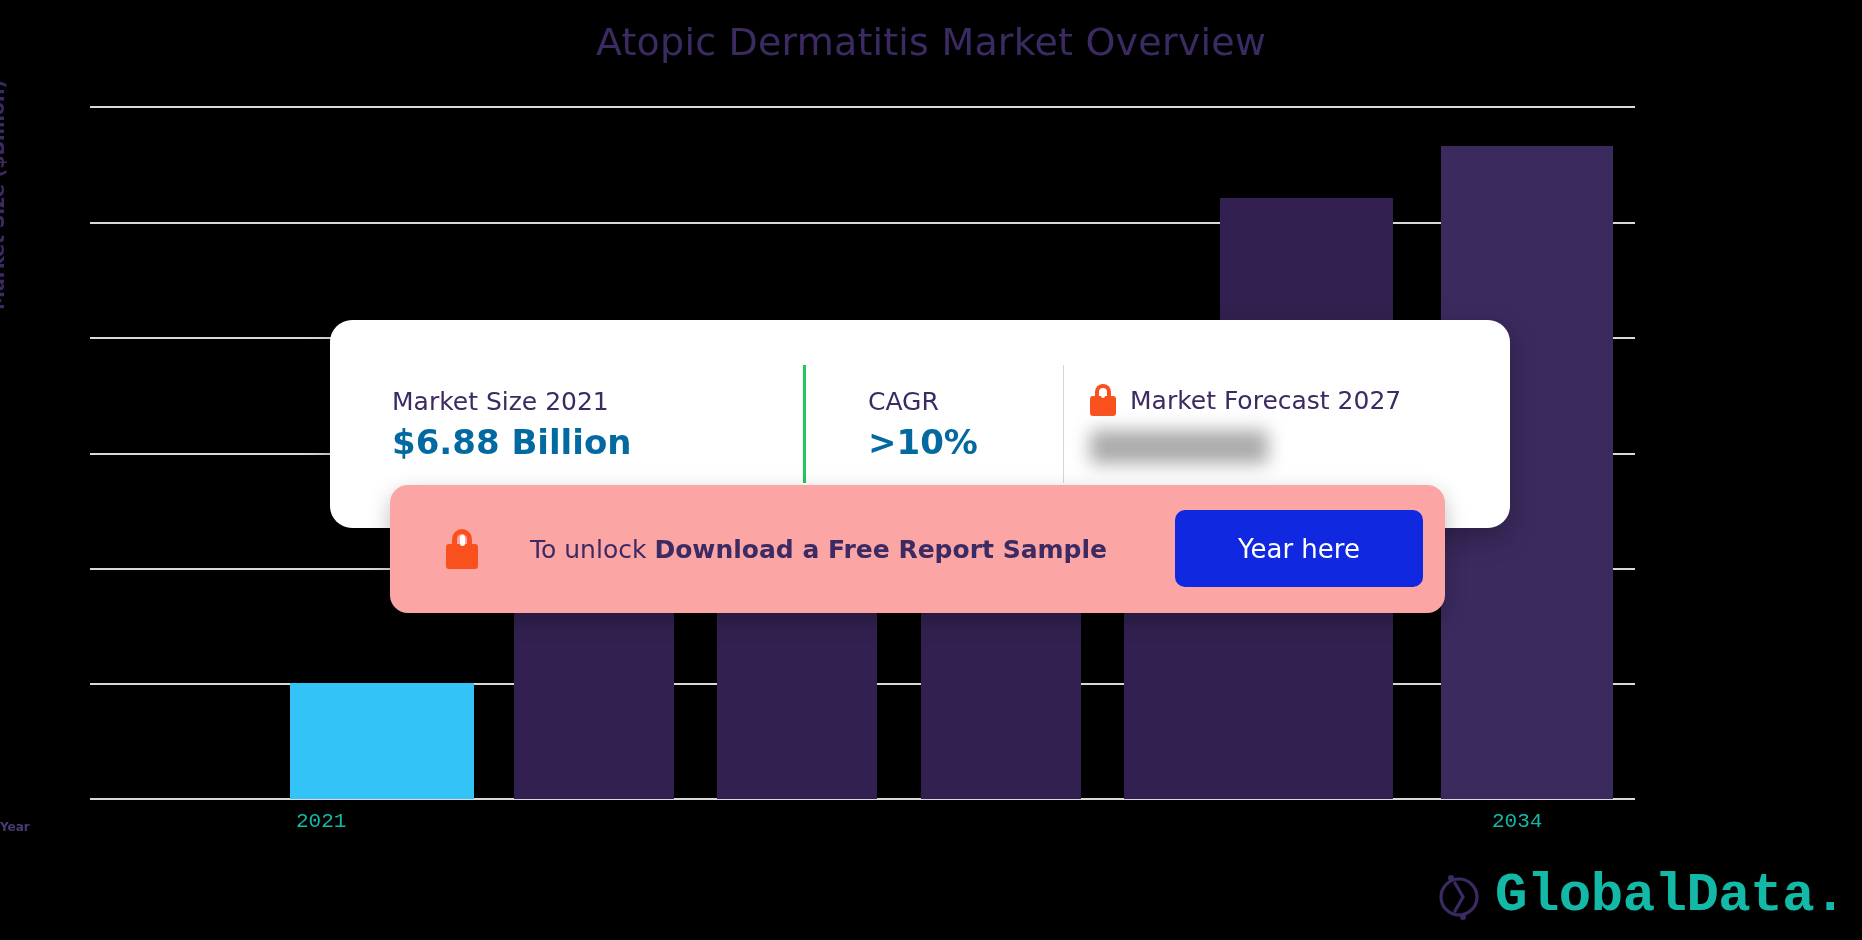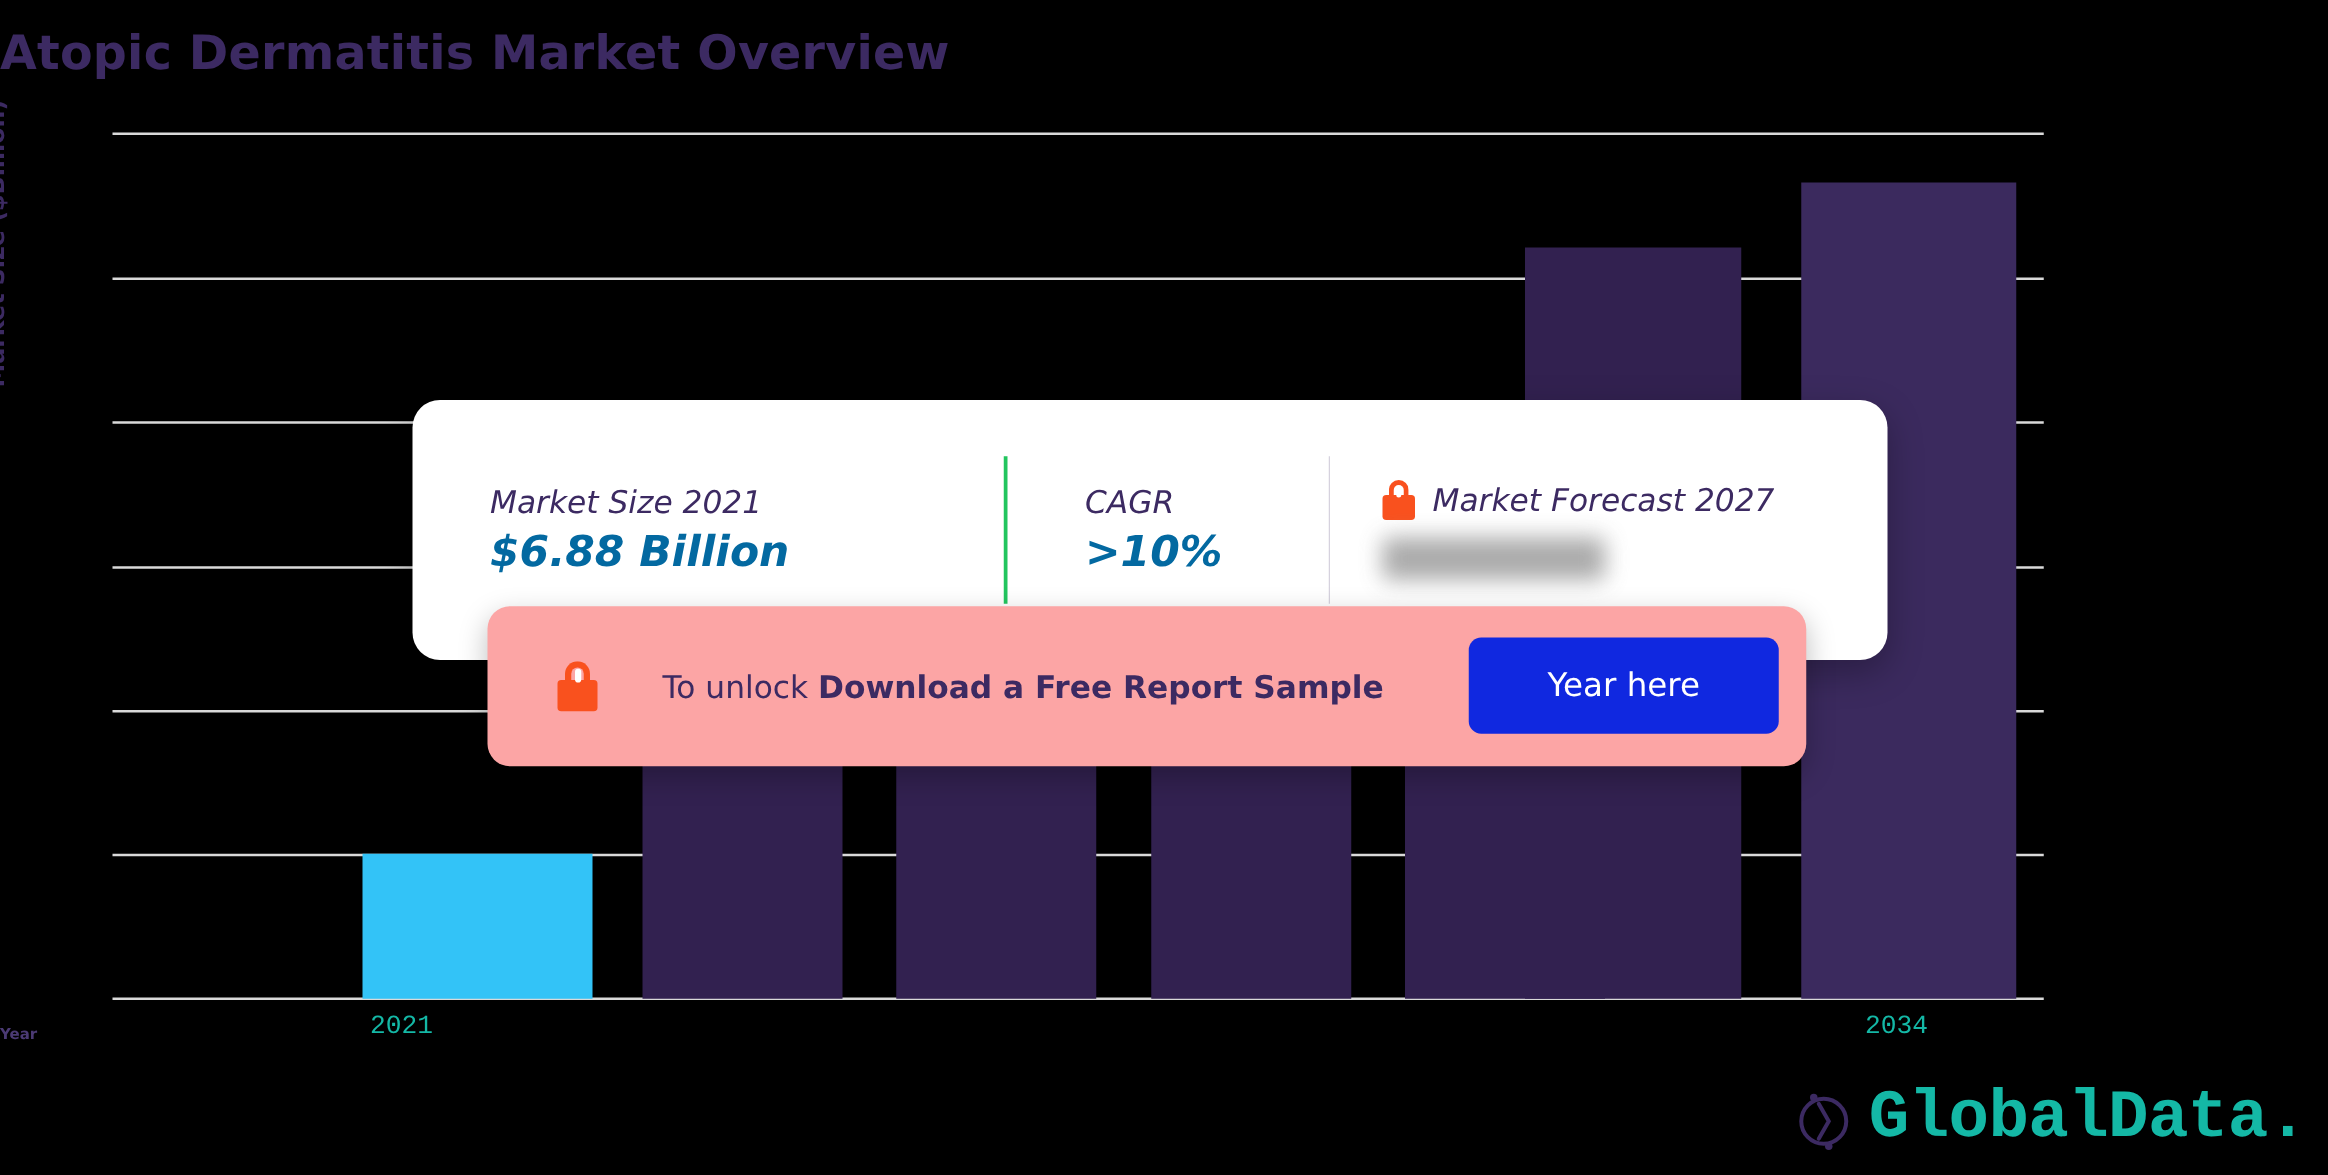--- a/index.html
+++ b/index.html
@@ -7,22 +7,22 @@
     width: 1862px; height: 940px;
     background: #000;
     font-family: "Liberation Sans", sans-serif;
     overflow: hidden;
   }
   .stage { position: relative; width: 1862px; height: 940px; background: #000000; }
 
   
   .chart-title {
     position: absolute; left: 0; top: 20px; width: 1862px;
-    text-align: left;
-    font-size: 38px; font-weight: bold;
+    text-align: center;
+    font-size: 38px; font-weight: normal;
     color: #3C2A62;
     letter-spacing: 0.2px;
     font-family: "DejaVu Sans", sans-serif;
   }
 
   
   .plot {
     position: absolute;
     left: 90px; top: 106px;
     width: 1545px; height: 693px;
@@ -65,31 +65,30 @@
   
   .stat-card {
     position: absolute;
     left: 330px; top: 320px;
     width: 1180px; height: 208px;
     background: #ffffff;
     border-radius: 22px;
     box-shadow: 0 10px 28px rgba(0,0,0,0.28);
     display: flex;
     align-items: center;
-    font-style: italic;
   }
   .stat-cell {
     position: relative;
     padding: 0 0 0 62px;
     height: 118px;
     display: flex; flex-direction: column; justify-content: center;
   }
   .cell-market { width: 473px; }
   .cell-cagr   { width: 260px; border-left: 3px solid #22c55e; }
-  .cell-fore   { width: 379px; border-left: 1px solid #d6d2de; padding-left: 42px; }
+  .cell-fore   { width: 379px; border-left: 1px solid #d6d2de; padding-left: 26px; }
 
   .stat-label {
     font-size: 25px; color: #3C2A62; font-weight: normal;
     margin-bottom: 6px;
     font-family: "DejaVu Sans", sans-serif;
   }
   .stat-value {
     font-size: 34px; font-weight: bold; color: #0369a1;
     font-family: "DejaVu Sans", sans-serif;
   }

